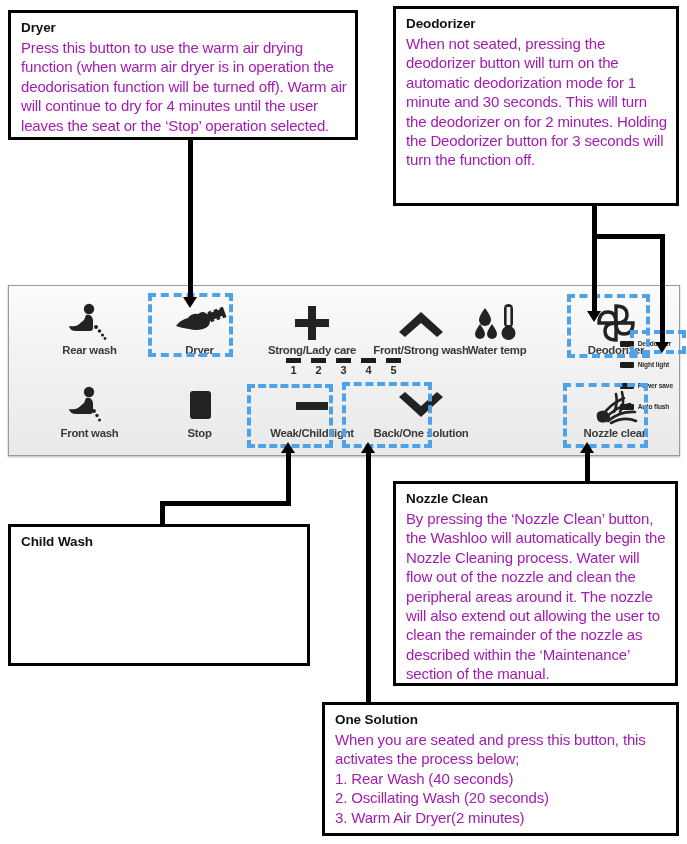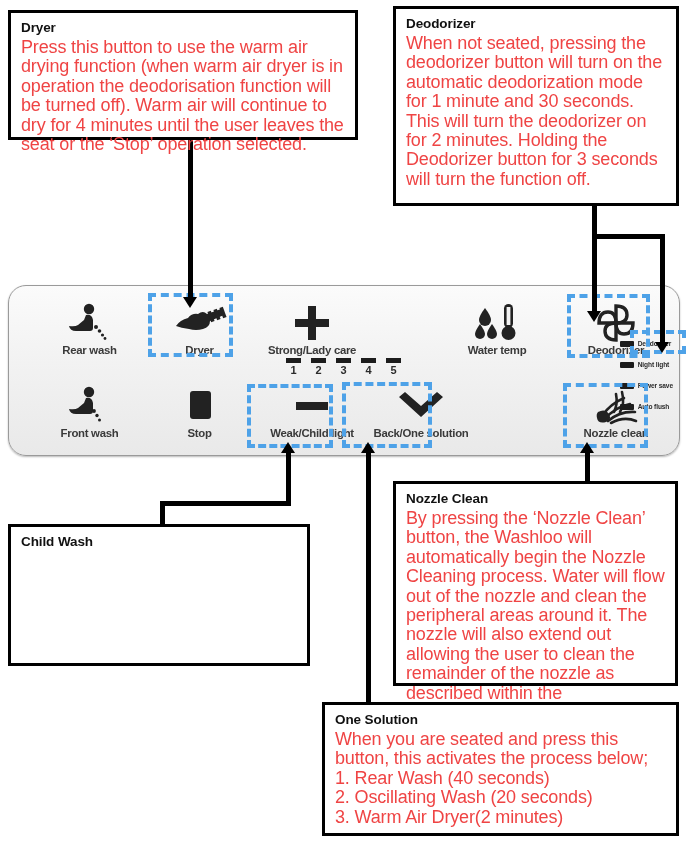--- a/index.html
+++ b/index.html
@@ -18,22 +18,22 @@
   }
   .callout .title{
     font-weight:bold;
     font-size:13.5px;
     color:#111;
     line-height:18px;
     margin:0 0 1px 0;
     letter-spacing:-0.1px;
   }
   .callout .body{
-    font-size:18px;
-    color:#ef4444;
+    font-size:15px;
+    color:#a21caf;
     line-height:19.4px;
     letter-spacing:-0.15px;
     white-space:pre-line;
   }
 
   
   .conn{position:absolute;background:#000;z-index:4;}
   .arrowhead{position:absolute;width:0;height:0;z-index:4;}
   .arrow-down{
     border-left:7px solid transparent;
@@ -45,21 +45,21 @@
     border-right:7px solid transparent;
     border-bottom:11px solid #000;
   }
 
   
   #panel{
     position:absolute;
     left:8px;top:285px;width:670px;height:169px;
     background:linear-gradient(180deg,#fbfbfb 0%,#f2f2f2 45%,#e9e9e9 100%);
     border:1px solid #9a9a9a;
-    border-radius:18px;
+    border-radius:0;
     box-shadow:0 1px 2px rgba(0,0,0,.28);
     z-index:2;
     overflow:hidden;
     text-decoration:underline;
   }
   .btn{
     position:absolute;
     text-align:center;
     color:#2b2b2b;
   }
@@ -180,20 +180,28 @@
   <div class="btn" style="left:243px;top:16px;width:120px;">
     <div class="gl">
       <svg width="40" height="40" viewBox="0 0 40 40">
         <rect x="16" y="3" width="8" height="34" fill="#222"></rect>
         <rect x="3" y="16" width="34" height="8" fill="#222"></rect>
       </svg>
     </div>
     <div class="lbl">Strong/Lady care</div>
   </div>
 
+  <div class="btn" style="left:348px;top:16px;width:128px;">
+    <div class="gl">
+      <svg width="50" height="30" viewBox="0 0 50 30">
+        <path d="M25 4 L47 24 L41 29 L25 15 L9 29 L3 24 Z" fill="#222"></path>
+      </svg>
+    </div>
+    <div class="lbl">Front/Strong wash</div>
+  </div>
 
   <div class="btn" style="left:434px;top:16px;width:108px;">
     <div class="gl">
       <svg width="48" height="42" viewBox="0 0 48 42">
         <path d="M12 6 q6 8 6 12 a6 6 0 0 1 -12 0 q0 -4 6 -12 z" fill="#222"></path>
         <path d="M7 22 q5 7 5 10 a5 5 0 0 1 -10 0 q0 -3 5 -10 z" fill="#222"></path>
         <path d="M19 22 q5 7 5 10 a5 5 0 0 1 -10 0 q0 -3 5 -10 z" fill="#222"></path>
         <rect x="31" y="2" width="9" height="24" rx="4.5" fill="#222"></rect>
         <rect x="33.6" y="5" width="3.8" height="18" fill="#f2f2f2"></rect>
         <circle cx="35.5" cy="31" r="7" fill="#222"></circle>

